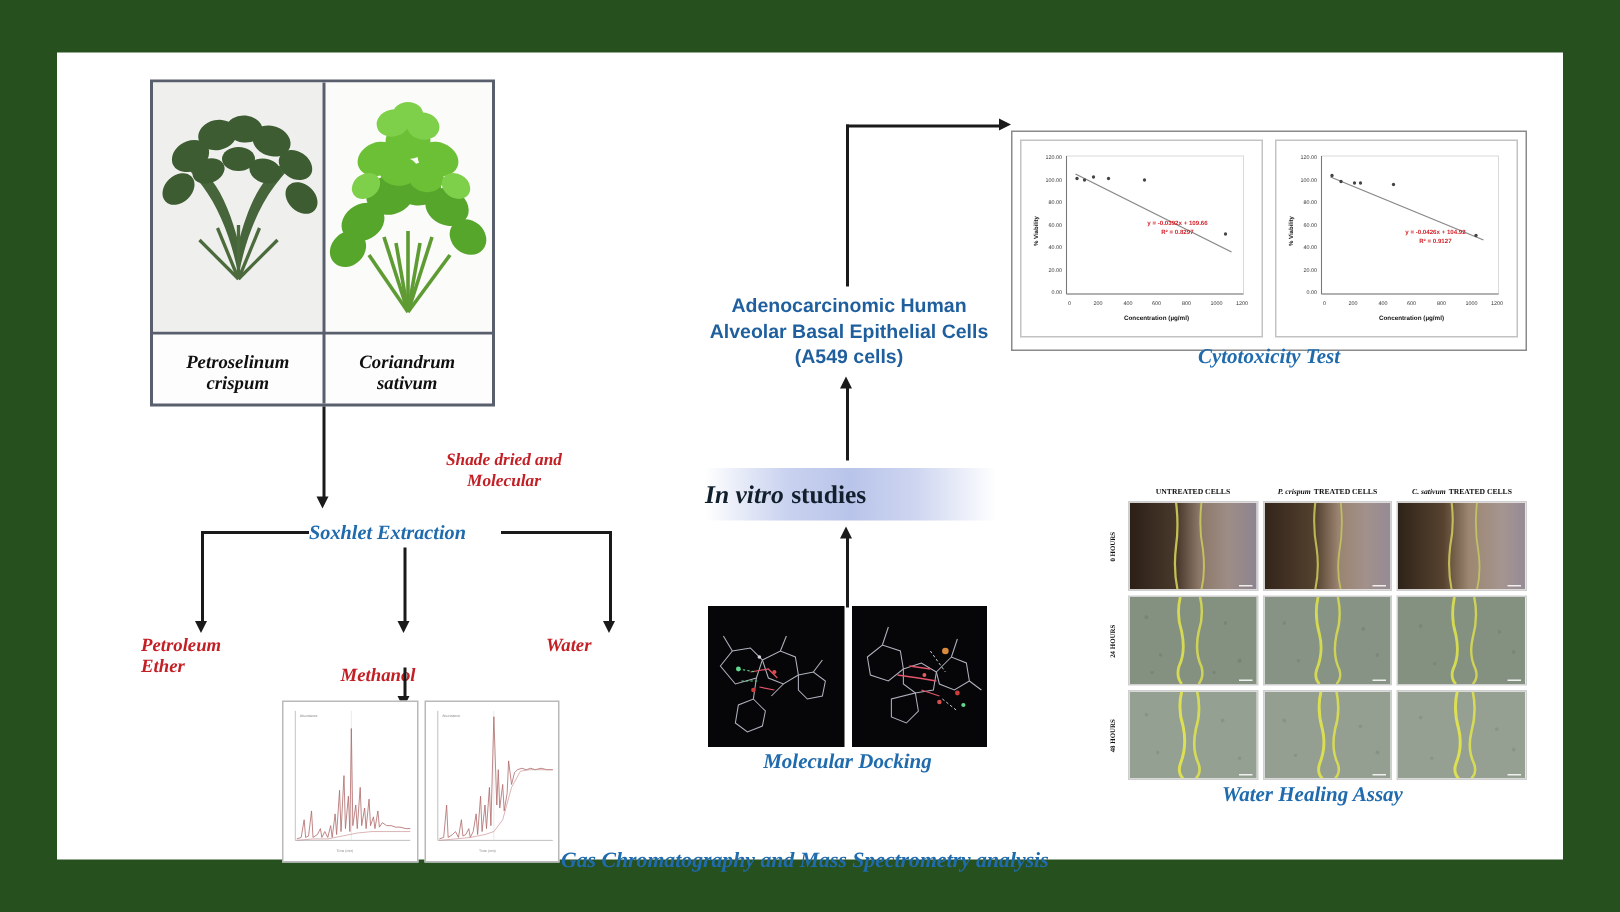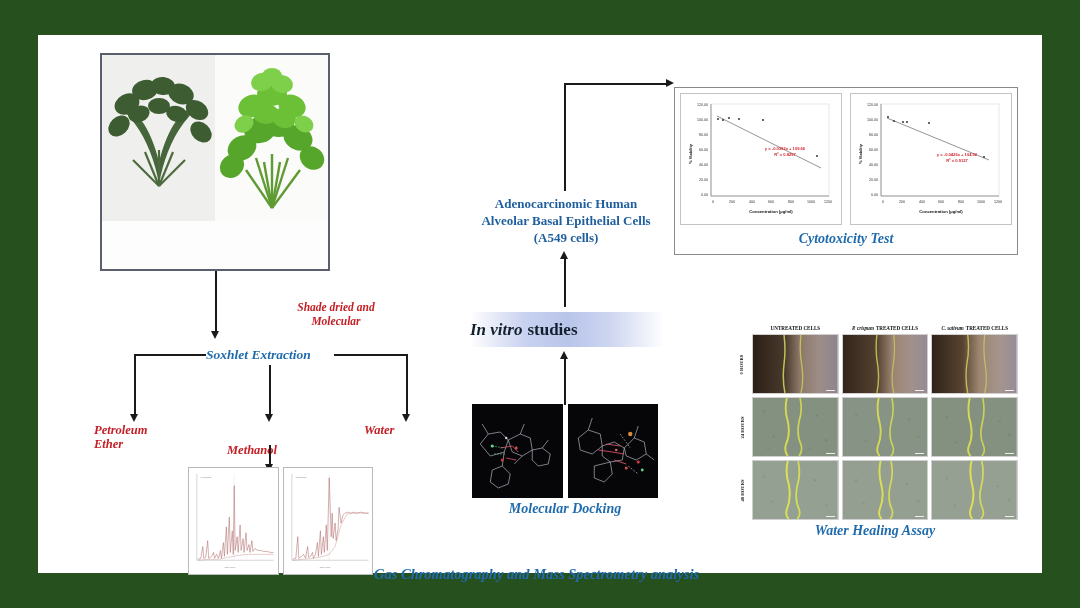--- a/index.html
+++ b/index.html
@@ -22,21 +22,21 @@
   .blue-italic {
     color: #1f6bad; font-style: italic; font-weight: bold;
     font-family: "Liberation Serif", serif;
   }
   .red-italic {
     color: #c32026; font-style: italic; font-weight: bold;
     font-family: "Liberation Serif", serif;
   }
   .blue-bold {
     color: #1f5f9e; font-weight: bold;
-    font-family: Liberation Serif, serif;
+    font-family: Liberation Sans, sans-serif;
   }
   .black-italic {
     color: #101010; font-style: italic; font-weight: bold;
     font-family: "Liberation Serif", serif;
   }
 
   
   .plant-box {
     left: 62px; top: 18px; width: 230px; height: 218px;
     border: 2px solid #5a5f6e; background: #fdfdfd;
@@ -112,21 +112,21 @@
   .invitro .up { font-weight: bold; }
 
   
   .a549 {
     left: 420px; top: 160px; width: 216px;
     text-align: center; font-size: 13px; line-height: 1.32;
   }
 
   
   .cyto-panel {
-    left: 636px; top: 52px; width: 344px; height: 168px;
+    left: 636px; top: 52px; width: 344px; height: 147px;
     border: 1px solid #8a8a8a; background: #ffffff;
     padding: 5px 5px 0 5px;
   }
   .cyto-charts { display: flex; gap: 8px; height: 132px; }
   .cyto-chart {
     flex: 1; border: 1px solid #c3c3c3; background: #fff; position: relative;
   }
   .cyto-caption {
     height: 28px; display: flex; align-items: center; justify-content: center;
     font-size: 14px;
@@ -247,20 +247,31 @@
           </g>
           <g fill="#7ed04a">
             <ellipse cx="46" cy="20" rx="11" ry="9" transform="rotate(-14 46 20)"></ellipse>
             <ellipse cx="66" cy="22" rx="11" ry="9" transform="rotate(12 66 22)"></ellipse>
             <ellipse cx="56" cy="14" rx="10" ry="8"></ellipse>
             <ellipse cx="28" cy="62" rx="10" ry="8" transform="rotate(-34 28 62)"></ellipse>
             <ellipse cx="88" cy="62" rx="10" ry="8" transform="rotate(32 88 62)"></ellipse>
           </g>
         </svg>
       </div>
+    </div>
+    <div class="plant-names">
+      <div class="plant-name black-italic">
+        <span class="sp">Petroselinum</span>
+        <span class="sp">crispum</span>
+      </div>
+      <div class="plant-name black-italic">
+        <span class="sp">Coriandrum</span>
+        <span class="sp">sativum</span>
+      </div>
+      <div class="divider-v"></div>
     </div>
   </div>
 
   <div class="abs ln v" style="left:177px; top:236px; height:62px;"></div>
   <div class="abs arrowhead ah-down" style="left:173px; top:296px;"></div>
   <div class="abs shade red-italic">
     <span>Shade dried and</span><br>
     <span>Molecular</span>
   </div>
 

